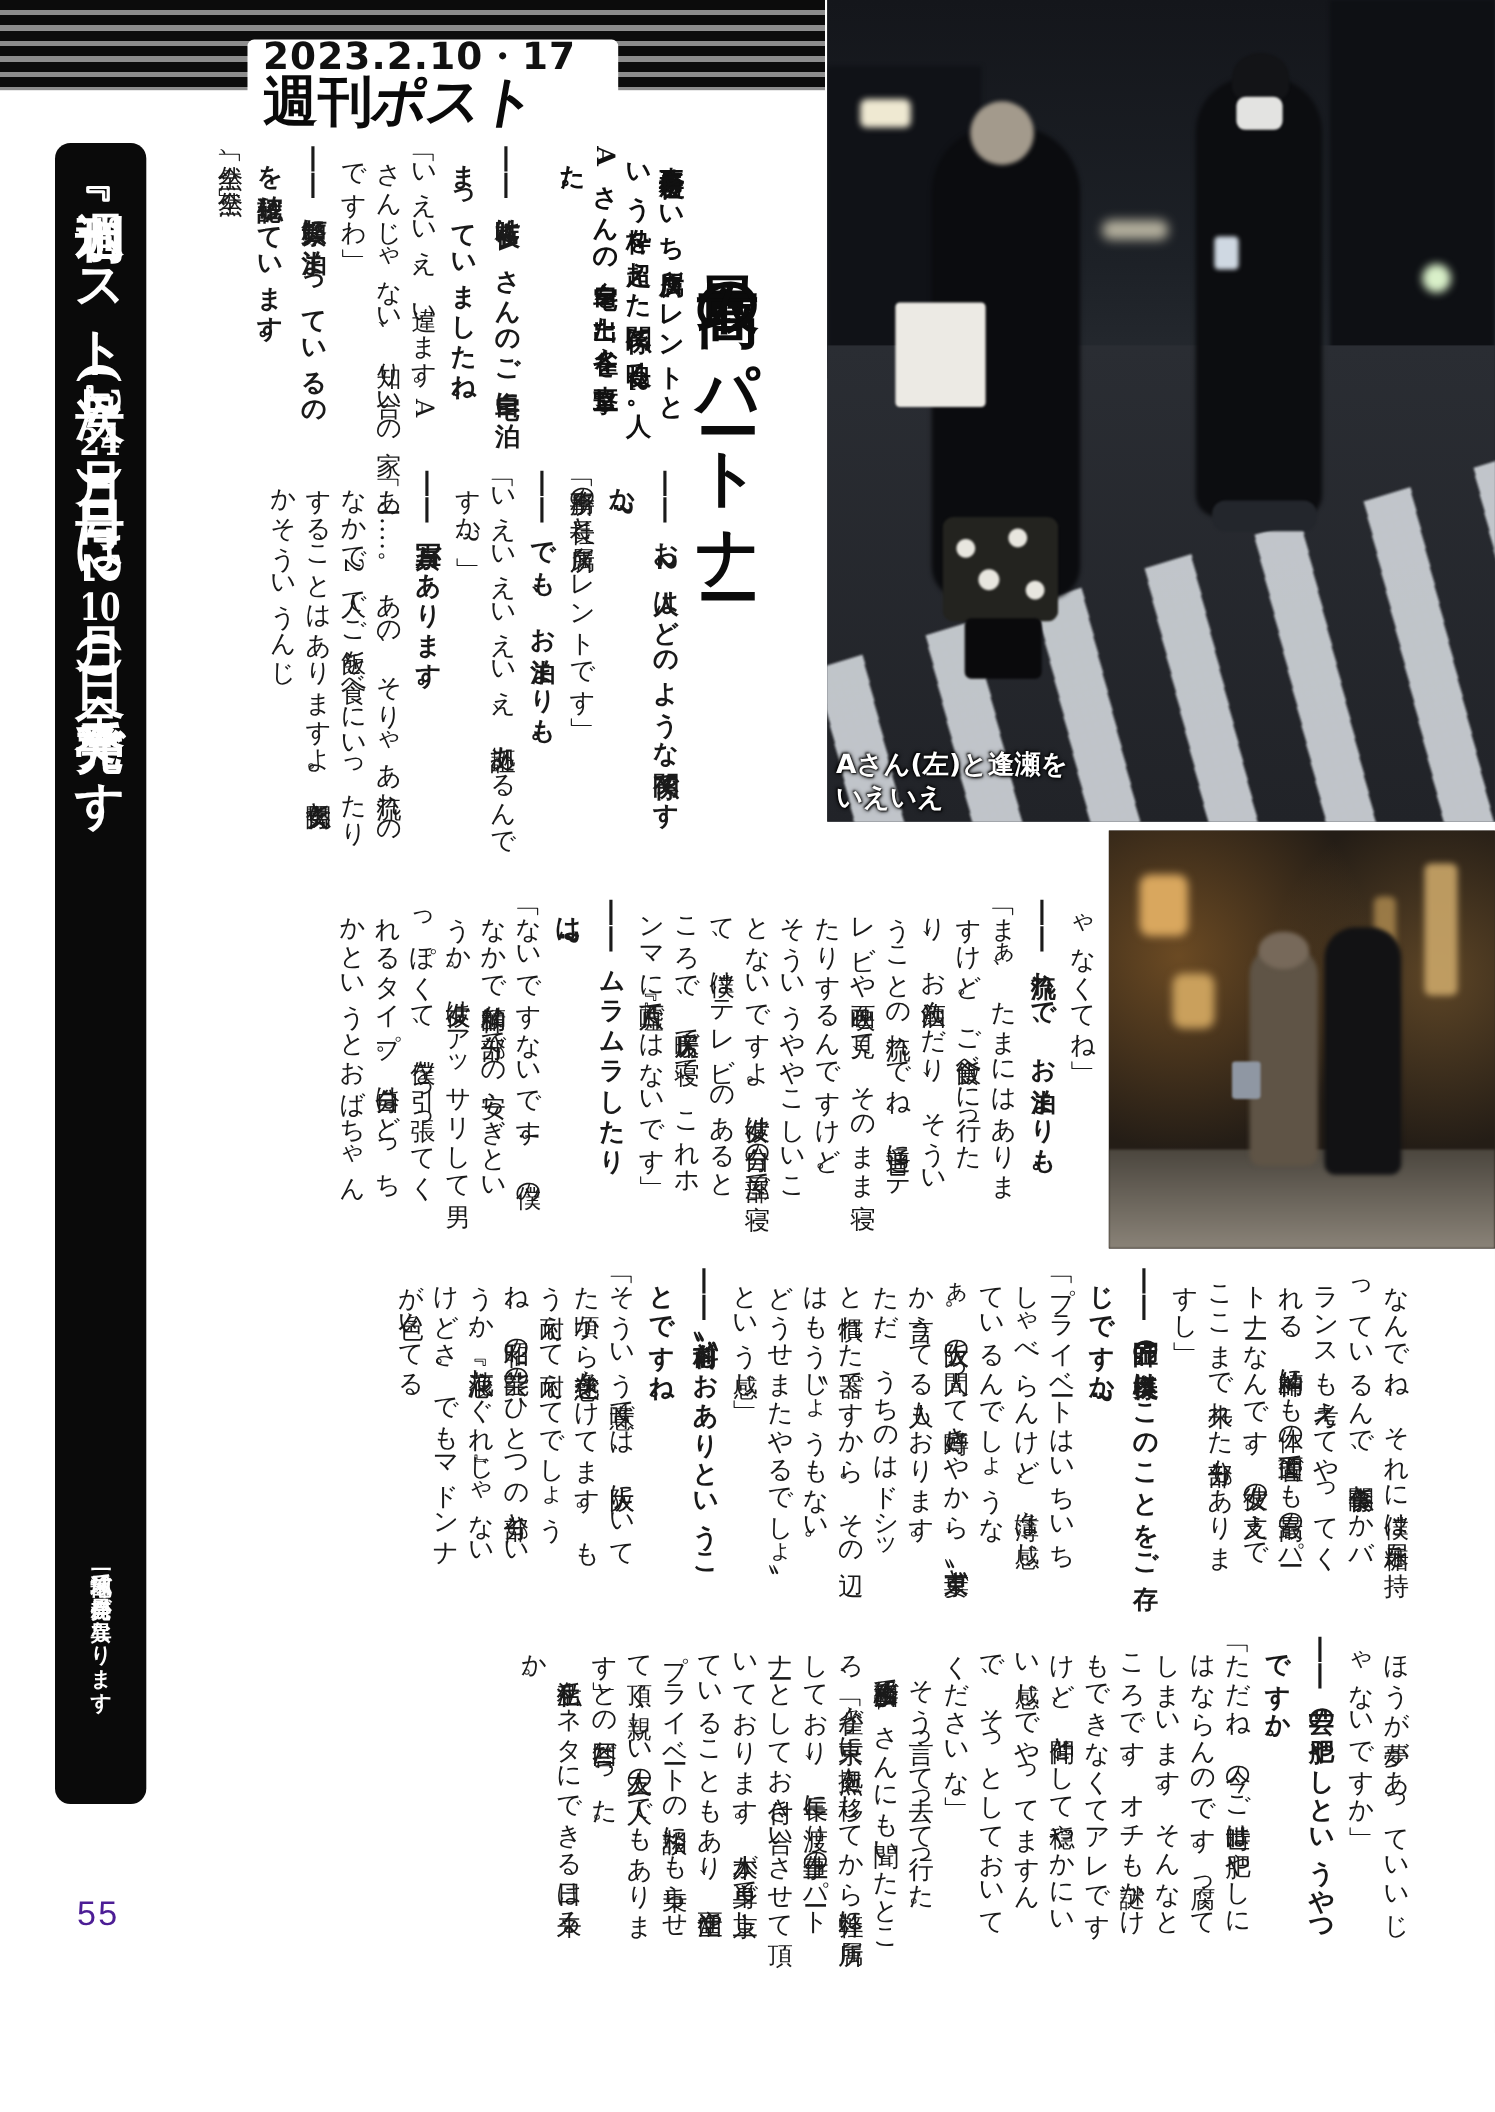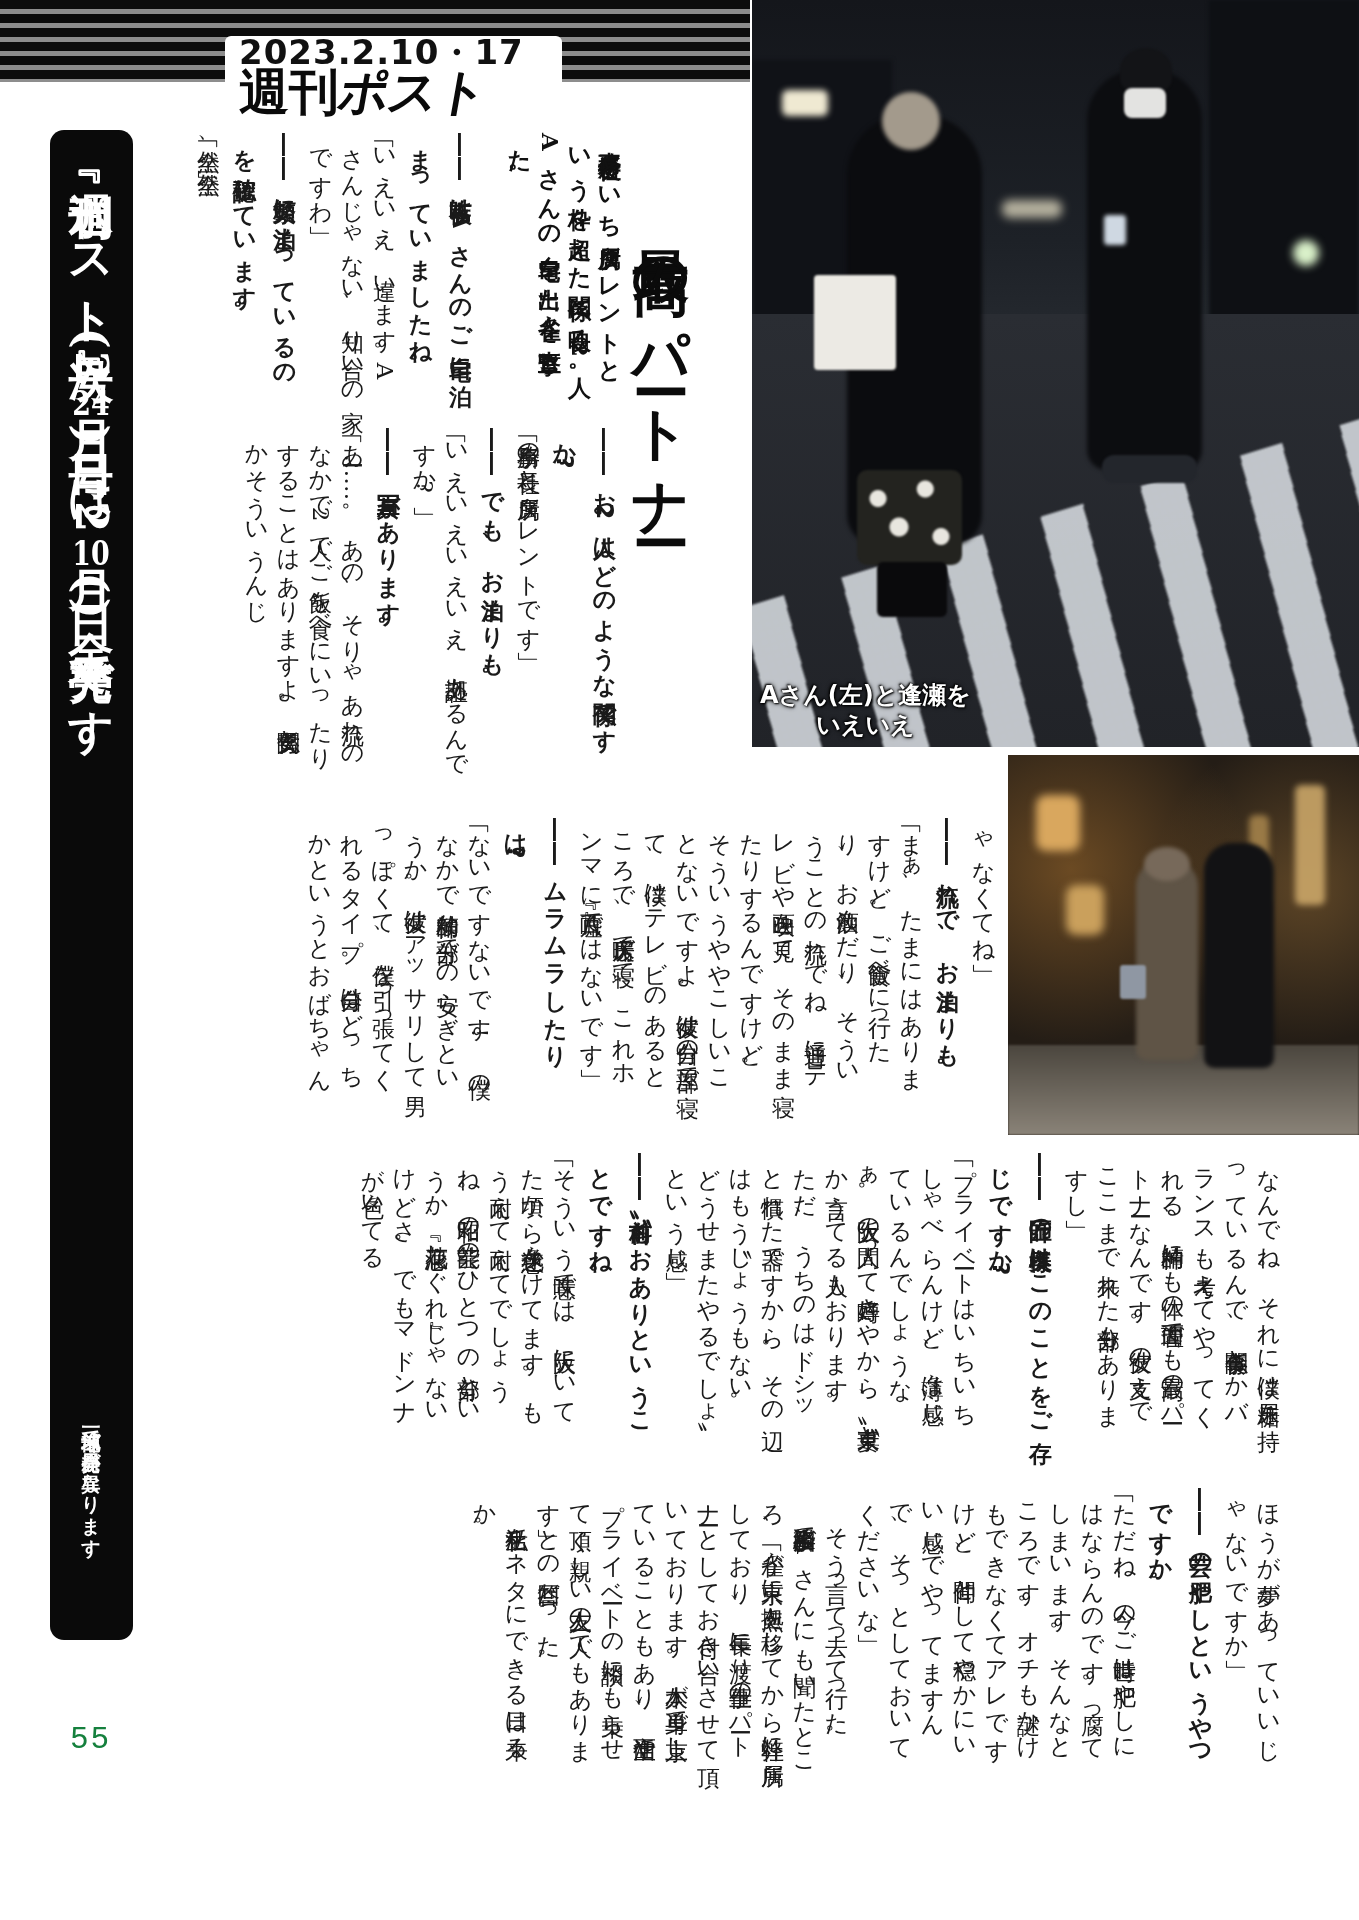--- a/index.html
+++ b/index.html
@@ -27,42 +27,42 @@
   .side-banner-note{position:absolute;bottom:18px;left:50%;transform:translateX(-50%);
                     writing-mode:vertical-rl;text-orientation:mixed;height:205px;color:#fff;
                     font-family:"DejaVu Sans","Liberation Sans",sans-serif;font-weight:700;
                     font-size:19px;line-height:27px;}
   
   .headline{position:absolute;right:659px;top:205px;height:520px;
             writing-mode:vertical-rl;text-orientation:mixed;
             font-family:"DejaVu Sans","Liberation Sans",sans-serif;font-weight:900;
             font-size:57px;letter-spacing:7px;color:#0b0b0b;}
   
-  .photo{position:absolute;overflow:hidden;background:#1b1e24;text-align:center;}
+  .photo{position:absolute;overflow:hidden;background:#1b1e24;}
   .photo1{left:752px;top:0;width:607px;height:747px;}
   .photo2{left:1008px;top:755px;width:351px;height:380px;background:#241d16;}
   .ph-layer{position:absolute;}
   .caption{position:absolute;left:8px;top:680px;color:#fff;
            font-family:"DejaVu Sans","Liberation Sans",sans-serif;font-weight:800;
            font-size:24px;line-height:30px;
            text-shadow:0 0 5px #000,1px 1px 2px #000,-1px -1px 2px #000;}
   
   .vrow{position:absolute;writing-mode:vertical-rl;text-orientation:mixed;
         font-size:23px;color:#1a1a1a;}
   .vrow p{margin:0;padding:0;}
   .vrow p.a{line-height:32px;font-family:"DejaVu Serif","Liberation Serif",serif;}
   .vrow p.n{line-height:32px;text-indent:1em;font-family:"DejaVu Serif","Liberation Serif",serif;}
   .vrow p.q{line-height:40px;font-family:"DejaVu Sans","Liberation Sans",sans-serif;
             font-weight:700;letter-spacing:1px;}
   .intro{position:absolute;writing-mode:vertical-rl;text-orientation:mixed;
          font-family:"DejaVu Serif","Liberation Serif",serif;font-weight:700;
          font-size:23px;line-height:30px;letter-spacing:2px;color:#111;}
   .page-number{position:absolute;left:70px;top:1722px;
-               font-family:Liberation Mono, monospace;
-               font-size:31px;color:#15803d;letter-spacing:2px;}
+               font-family:Liberation Sans, sans-serif;
+               font-size:31px;color:#4c1d95;letter-spacing:2px;}
 </style>
 </head>
 <body>
 
 <div class="page">
 
   <div class="stripes"></div>
   <div class="masthead-box">
     <div class="masthead-date">2023.2.10・17</div>
     <div class="masthead-logo"><span>週刊</span><span class="kana">ポスト</span></div>

